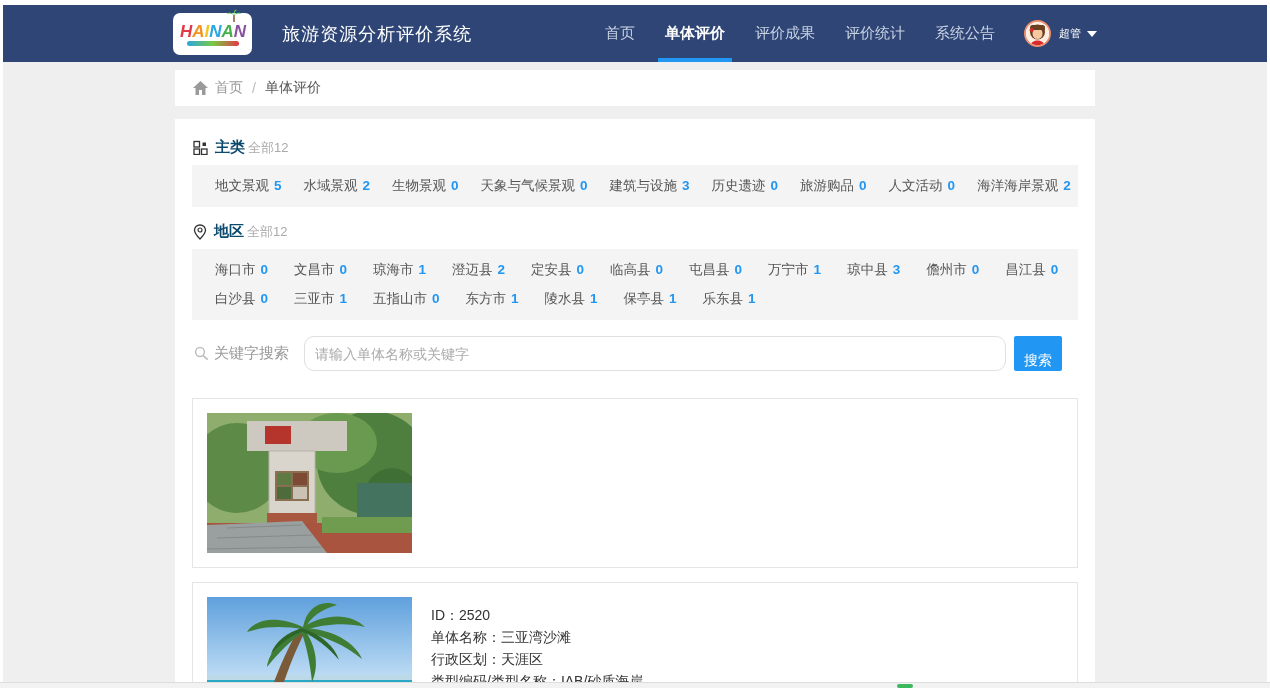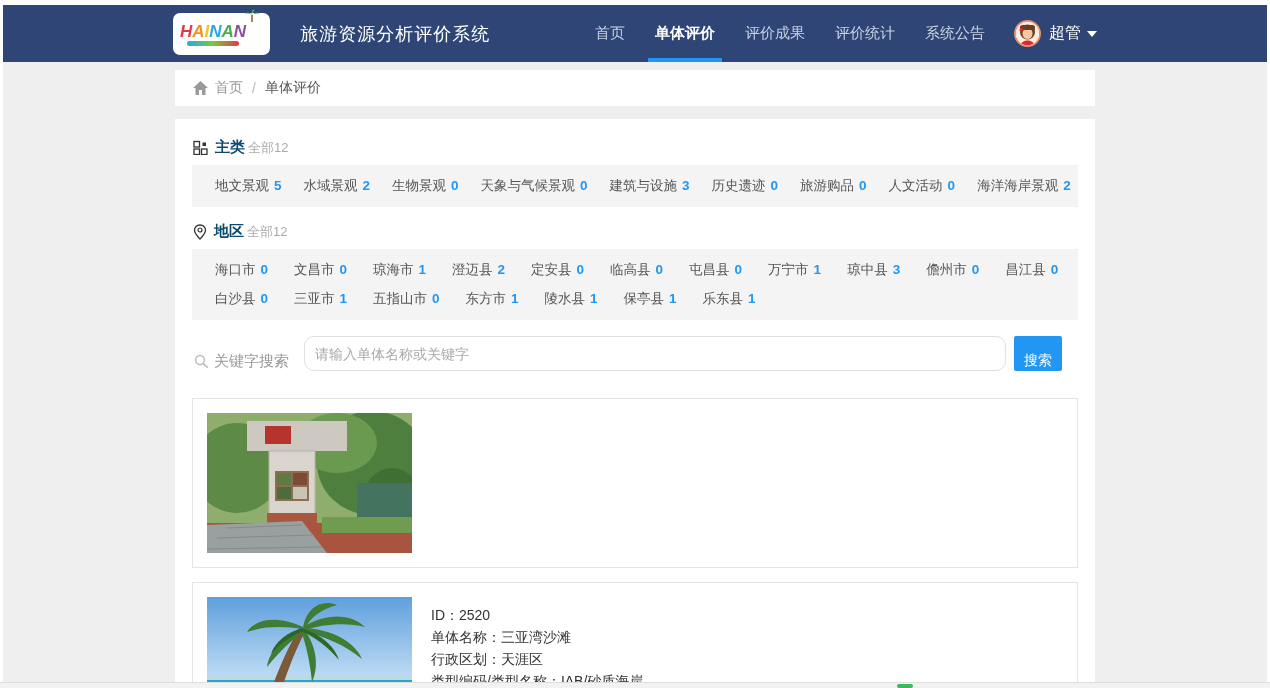--- a/index.html
+++ b/index.html
@@ -9,21 +9,21 @@
     background:#ffffff;
     font-family:"Liberation Sans","DejaVu Sans",sans-serif;
     color:#333;
   }
   .frame { padding:5px 3px 0 3px; }
 
   
   .navbar { height:57px; background:#2e4575; }
   .nav-inner { width:924px; margin:0 auto; height:100%; display:flex; align-items:center; }
   .logo-badge {
-    background:#fff; border-radius:7px; padding:3px 24px 1px 7px; height:42px;
+    background:#fff; border-radius:7px; padding:3px 6px 1px 7px; height:42px;
     display:flex; flex-direction:column; justify-content:center; align-items:center;
     position:relative;
   }
   .logo-letters { font-weight:bold; font-style:italic; font-size:17px; letter-spacing:0px; line-height:15px; }
   .logo-letters span:nth-child(1){color:#e23a45;}
   .logo-letters span:nth-child(2){color:#f2921f;}
   .logo-letters span:nth-child(3){color:#f5c527;}
   .logo-letters span:nth-child(4){color:#2ba7de;}
   .logo-letters span:nth-child(5){color:#46b04a;}
   .logo-letters span:nth-child(6){color:#8a51a1;}
@@ -33,21 +33,21 @@
   .app-title { color:#fff; font-size:18px; margin-left:30px; letter-spacing:1px; white-space:nowrap; }
   .nav-links { margin-left:auto; display:flex; align-items:center; height:100%; }
   .nav-item { position:relative; height:100%; display:flex; align-items:center;
     padding:0 15px; color:#c9d2e3; font-size:15px; cursor:pointer; white-space:nowrap; }
   .nav-item.active { color:#fff; font-weight:bold; }
   .nav-item.active .nav-underline {
     position:absolute; left:8px; right:8px; bottom:0; height:4px; background:#2196f3; }
   .nav-user { display:flex; align-items:center; margin-left:14px; cursor:pointer; }
   .avatar { width:27px; height:27px; border-radius:50%; overflow:hidden; background:#fff;
     border:2px solid #ef8e6e; display:block; }
-  .user-name { color:#fff; font-size:16px; margin-left:8px; }
+  .user-name { color:#fff; font-size:11px; margin-left:8px; }
   .caret-down { width:0; height:0; border-left:5px solid transparent; border-right:5px solid transparent;
     border-top:6px solid #ffffff; margin-left:6px; }
 
   
   .content { background:#efefef; height:626px; padding-top:8px; }
   .breadcrumb-bar { width:920px; margin:0 auto; background:#fff; height:36px;
     display:flex; align-items:center; padding:0 18px; font-size:14px; color:#999; }
   .breadcrumb-bar .crumb-home { color:#999; margin-left:7px; cursor:pointer; }
   .breadcrumb-bar .crumb-sep { margin:0 9px; color:#bbb; }
   .breadcrumb-bar .crumb-current { color:#555; }
@@ -59,21 +59,21 @@
   .filter-total { font-size:13px; color:#aaa; margin-left:3px; }
 
   .filter-strip { background:#f4f4f4; padding:12px 8px 12px 23px; }
   .filter-row { display:flex; align-items:flex-start; flex-wrap:nowrap; }
   .filter-row + .filter-row { margin-top:11px; }
   .filter-link { font-size:13.5px; color:#555; margin-right:22px; text-decoration:none;
     cursor:pointer; white-space:nowrap; }
   .region-row .filter-link { margin-right:26px; }
   .filter-count { color:#2196f3; font-weight:bold; margin-left:5px; }
 
-  .search-row { display:flex; align-items:flex-end; margin-top:16px; padding-left:2px; }
+  .search-row { display:flex; align-items:center; margin-top:16px; padding-left:2px; }
   .search-label { display:flex; align-items:center; color:#999; font-size:15px; white-space:nowrap; }
   .search-label .label-text { margin-left:5px; }
   .search-input { width:702px; height:35px; margin-left:15px; border:1px solid #e0e0e0;
     border-radius:10px; padding:0 10px; font-size:14px; color:#333; outline:none;
     font-family:"Liberation Sans","DejaVu Sans",sans-serif; }
   .search-input::placeholder { color:#aaa; }
   .search-btn { margin-left:8px; height:35px; padding:16px 10px; background:#2196f3; color:#fff;
     border:none; border-radius:2px; font-size:14px; cursor:pointer;
     font-family:"Liberation Sans","DejaVu Sans",sans-serif; }
 

